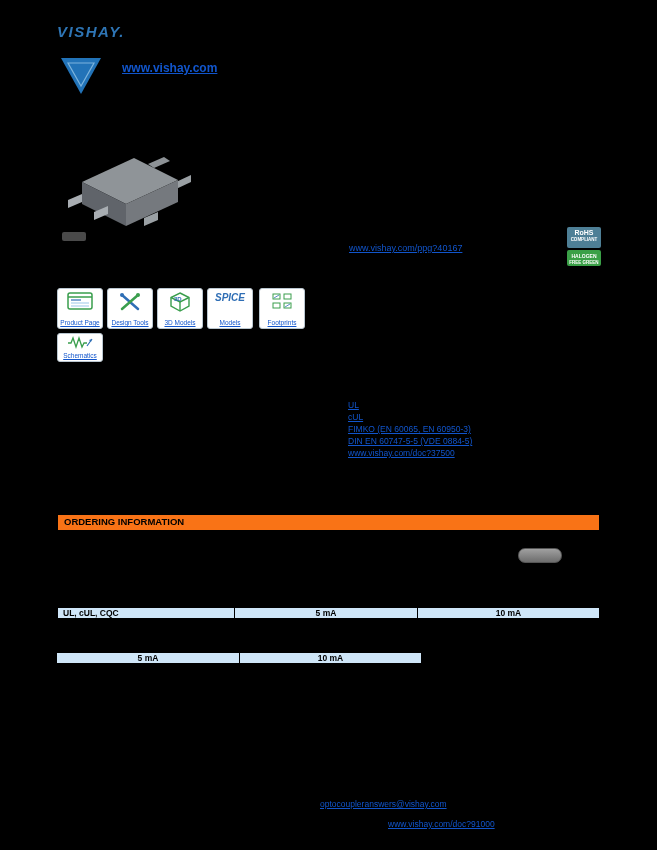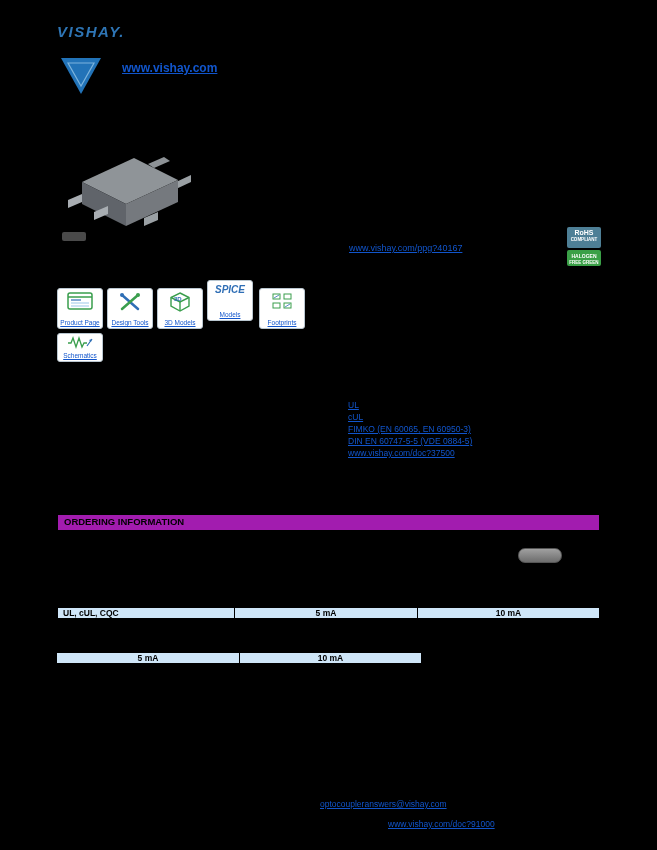--- a/index.html
+++ b/index.html
@@ -27,21 +27,21 @@
   .res-card.small{height:29px;padding:2px 1px;}
   .res-label{font-size:6.5px;color:#1155cc;text-decoration:underline;text-align:center;line-height:7px;}
   .spice-text{font-size:10px;font-weight:bold;font-style:italic;color:#2f6eb5;line-height:11px;}
 
   
   .approvals{left:348px;top:399px;}
   .approvals .link{display:block;font-size:8.5px;line-height:12px;}
   .ppg-link{left:349px;top:243px;font-size:9px;}
 
   
-  .ord-header{left:57px;top:514px;width:543px;height:17px;background:#a21caf;border:1px solid #000;
+  .ord-header{left:57px;top:514px;width:543px;height:17px;background:#f97316;border:1px solid #000;
               box-sizing:border-box;font-weight:bold;font-size:9.5px;color:#000;line-height:14px;
               padding-left:6px;}
   .ord-row{left:57px;width:543px;height:16px;display:flex;align-items:center;}
   .ord-cell{background:#cfe6f8;border:1px solid #000;box-sizing:border-box;font-size:8.5px;
             font-weight:bold;color:#000;display:flex;align-items:center;}
   .cell-agency{width:178px;padding-left:5px;}
   .cell-mid{width:184px;justify-content:center;margin-left:-1px;}
   .cell-right{width:183px;justify-content:center;margin-left:-1px;}
 
   
@@ -115,21 +115,21 @@
   <div class="res-card" style="left:157px;top:288px">
     <svg width="24" height="20" viewBox="0 0 24 20">
       <polygon points="12,1 21,5.5 21,14 12,19 3,14 3,5.5" fill="none" stroke="#3a9e4d" stroke-width="1.4"></polygon>
       <polyline points="3,5.5 12,10 21,5.5" fill="none" stroke="#3a9e4d" stroke-width="1.4"></polyline>
       <line x1="12" y1="10" x2="12" y2="19" stroke="#3a9e4d" stroke-width="1.4"></line>
       <text x="6" y="9" font-size="6" fill="#2f6eb5" font-weight="bold">3D</text>
     </svg>
     <div class="res-label">3D Models</div>
   </div>
 
-  <div class="res-card" style="left:207px;top:280px">
+  <div class="res-card" style="left:207px;top:288px">
     <div class="spice-text">SPICE</div>
     <div class="res-label">Models</div>
   </div>
 
   <div class="res-card" style="left:259px;top:288px">
     <svg width="22" height="18" viewBox="0 0 22 18">
       <rect x="2" y="2" width="7" height="5" fill="none" stroke="#3a9e4d" stroke-width="1"></rect>
       <rect x="13" y="2" width="7" height="5" fill="none" stroke="#3a9e4d" stroke-width="1"></rect>
       <rect x="2" y="11" width="7" height="5" fill="none" stroke="#3a9e4d" stroke-width="1"></rect>
       <rect x="13" y="11" width="7" height="5" fill="none" stroke="#3a9e4d" stroke-width="1"></rect>

